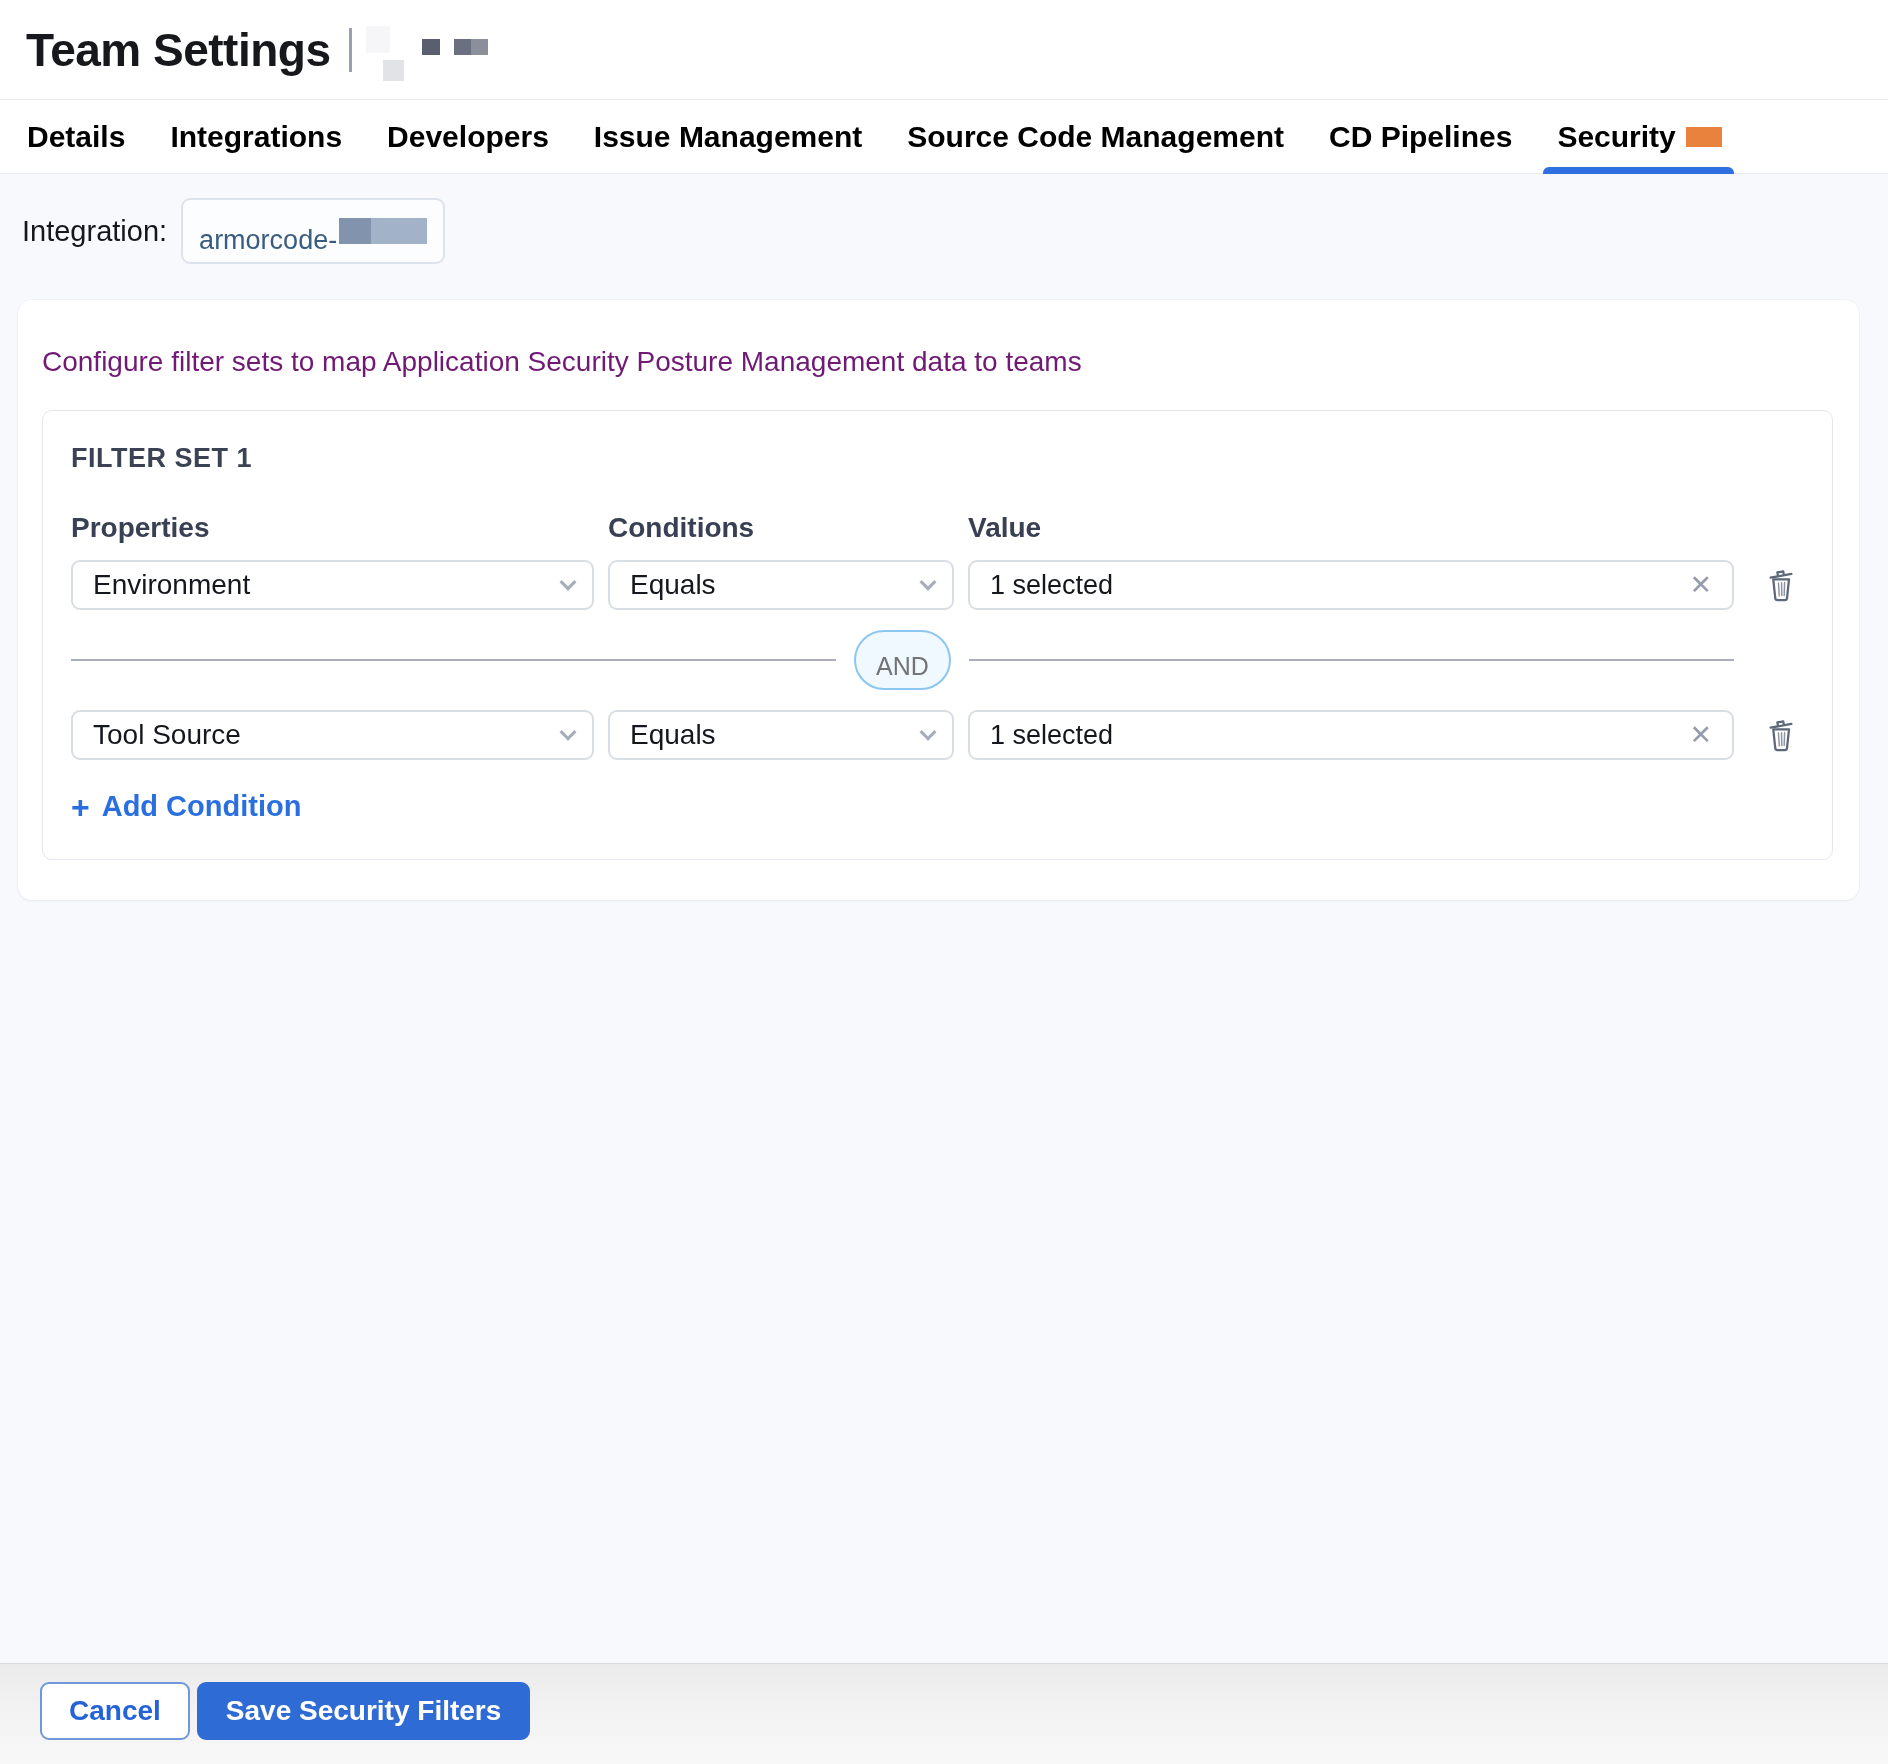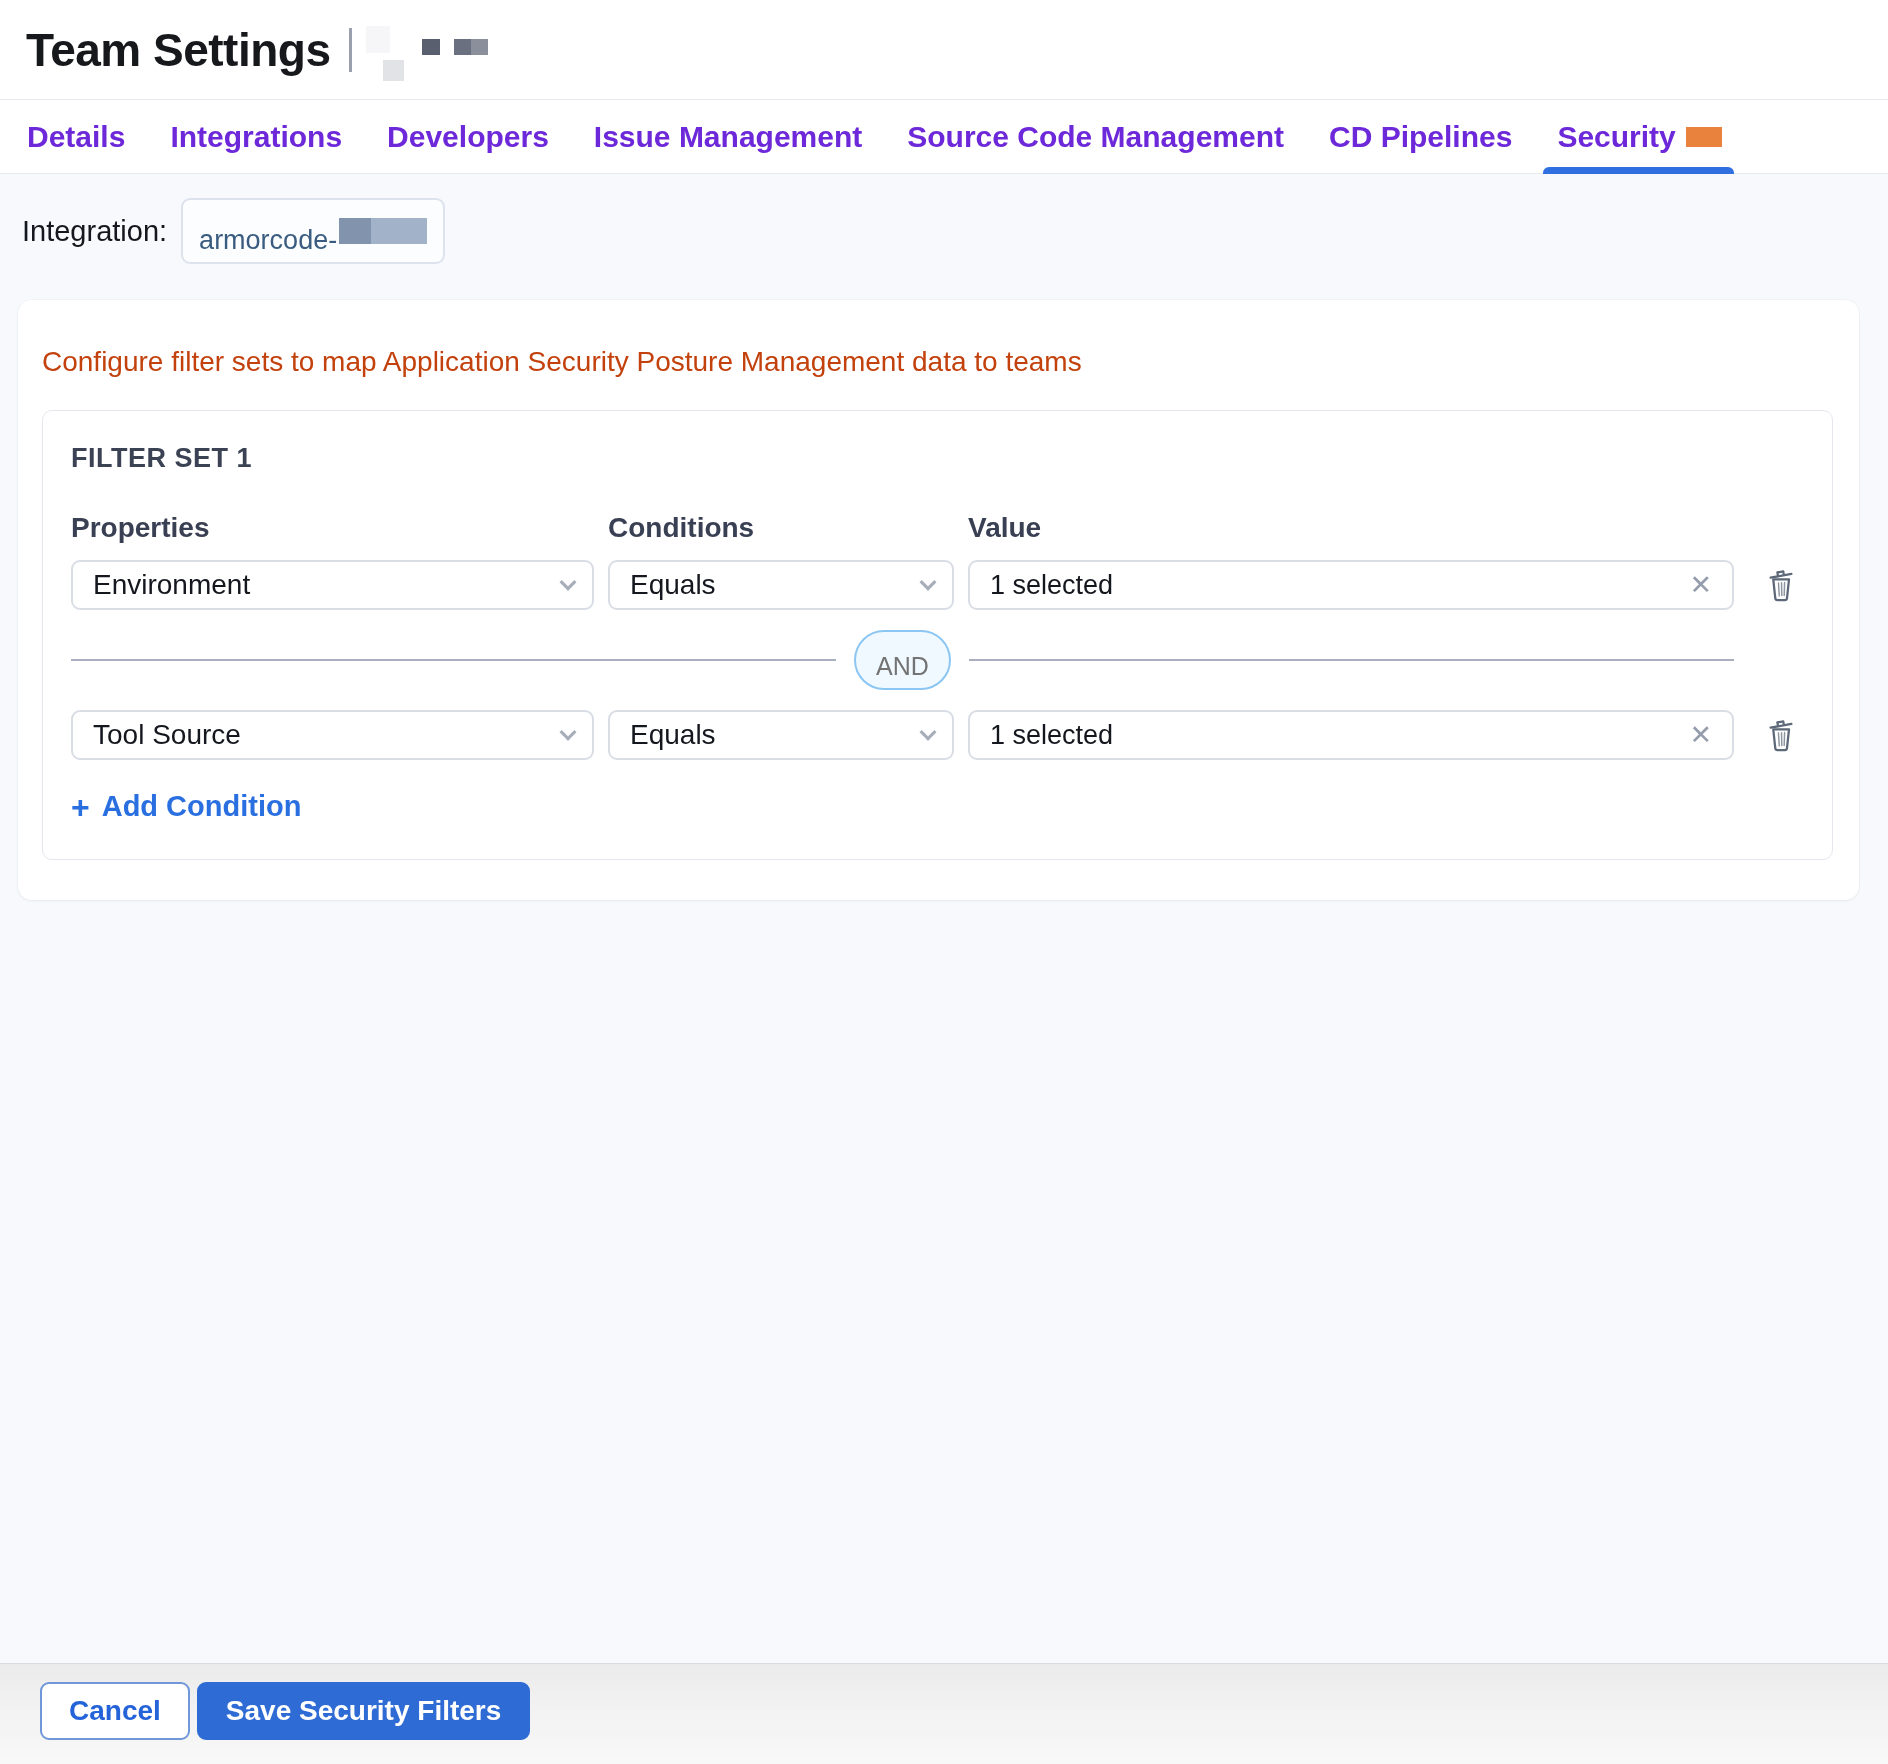--- a/index.html
+++ b/index.html
@@ -38,21 +38,21 @@
   
   .tabs {
     height: 74px; background: #ffffff;
     border-bottom: 1px solid #e7e9ee;
     display: flex; align-items: stretch;
     padding: 0 0 0 27px; flex: 0 0 auto;
   }
   .tab {
     display: flex; align-items: center; position: relative;
     margin-right: 45px; cursor: pointer;
-    font-size: 30px; font-weight: 600; color: #6d28d9; white-space: nowrap; text-align: center;
+    font-size: 30px; font-weight: 600; color: #000000; white-space: nowrap; text-align: center;
   }
   .tab.active::after {
     content: ""; position: absolute; left: -14px; right: -12px; bottom: -1px;
     height: 7px; background: #2f6fe0; border-radius: 6px 6px 0 0;
   }
   .orange-redact {
     display: inline-block; width: 36px; height: 20px;
     background: #e8823d; margin-left: 10px;
   }
 
@@ -72,21 +72,21 @@
     background: linear-gradient(90deg, #8294ad 0 36%, #a2b2c8 36% 100%);
   }
 
   
   .card {
     margin-top: 36px; background: #ffffff; border-radius: 14px;
     box-shadow: 0 1px 3px rgba(20,30,60,.06), 0 0 0 1px rgba(20,30,60,.02);
     padding: 36px 26px 40px 24px;
   }
   .card h2 { margin: 0; font-size: 31px; font-weight: 700; color: #171a22; }
-  .card .subtitle { margin: 10px 0 0 0; font-size: 28px; color: #c2410c; }
+  .card .subtitle { margin: 10px 0 0 0; font-size: 28px; color: #701a75; }
 
   .filter-set {
     margin-top: 32px; border: 1px solid #e4e8ee; border-radius: 10px;
     padding: 32px 28px 36px 28px; background: #ffffff;
   }
   .fs-title { font-size: 27px; font-weight: 700; color: #3a4254; letter-spacing: .5px; }
 
   .grid {
     display: grid;
     grid-template-columns: 523px 346px 1fr 56px;

